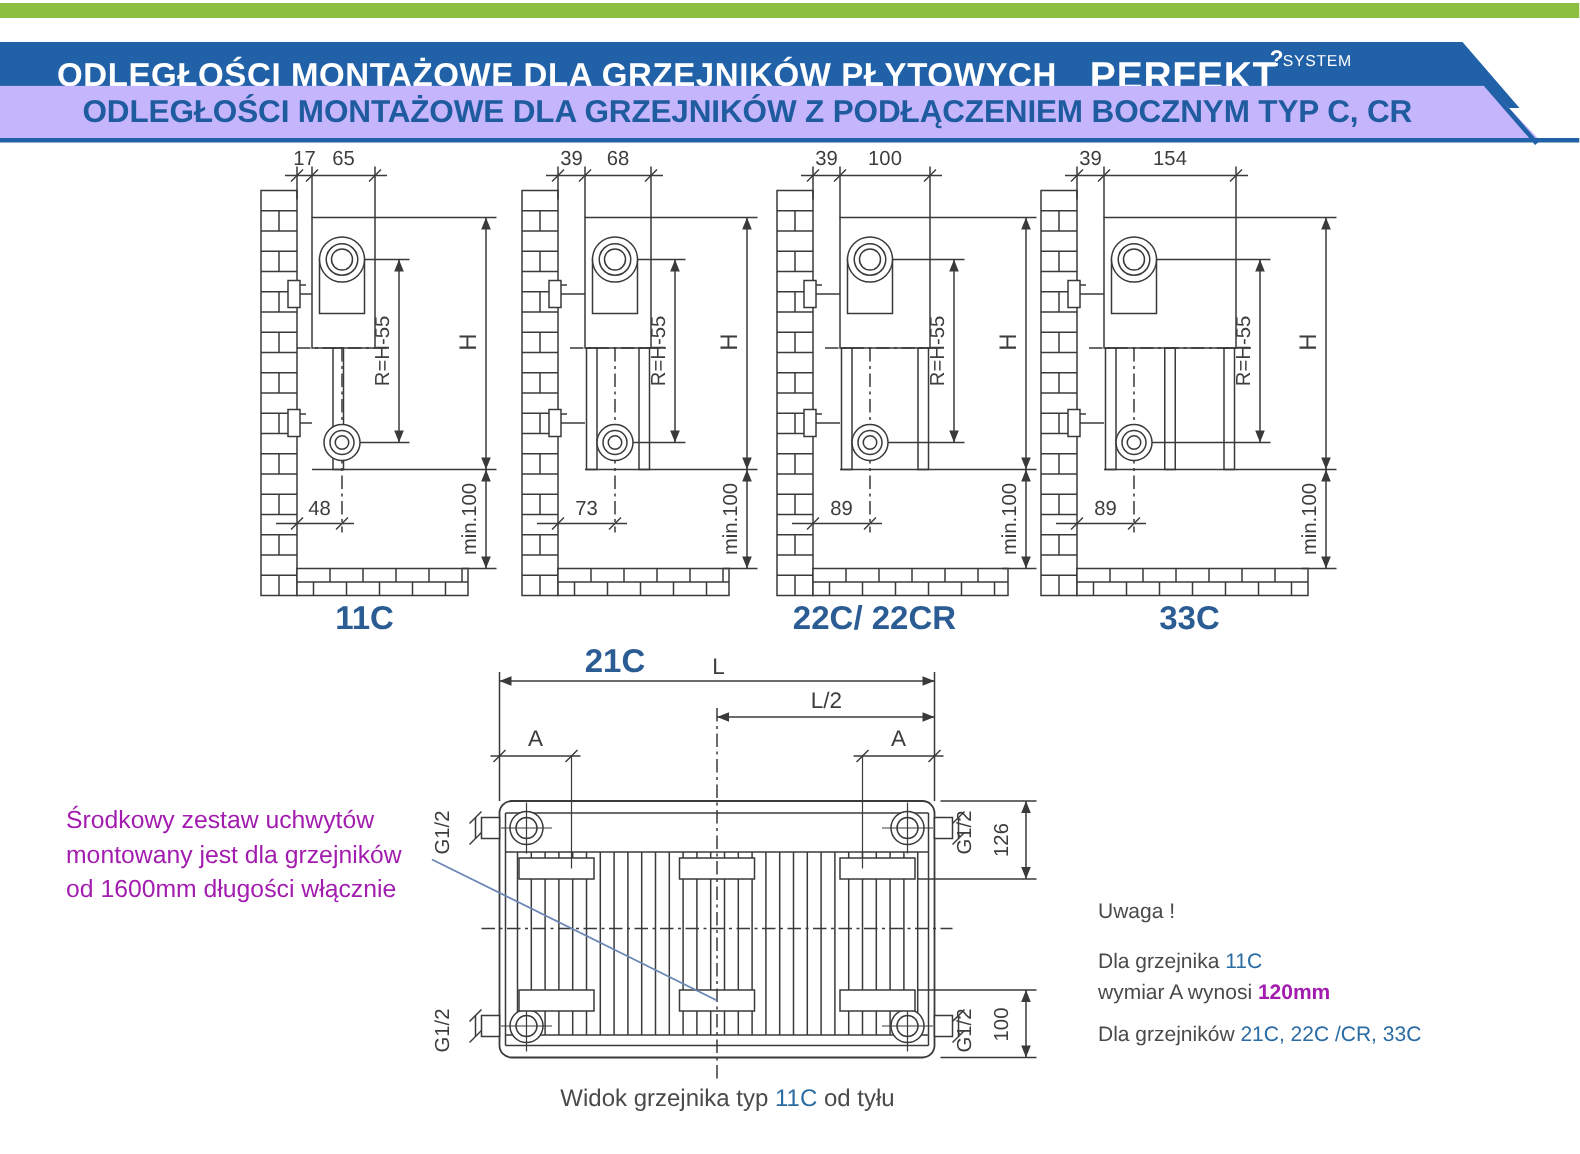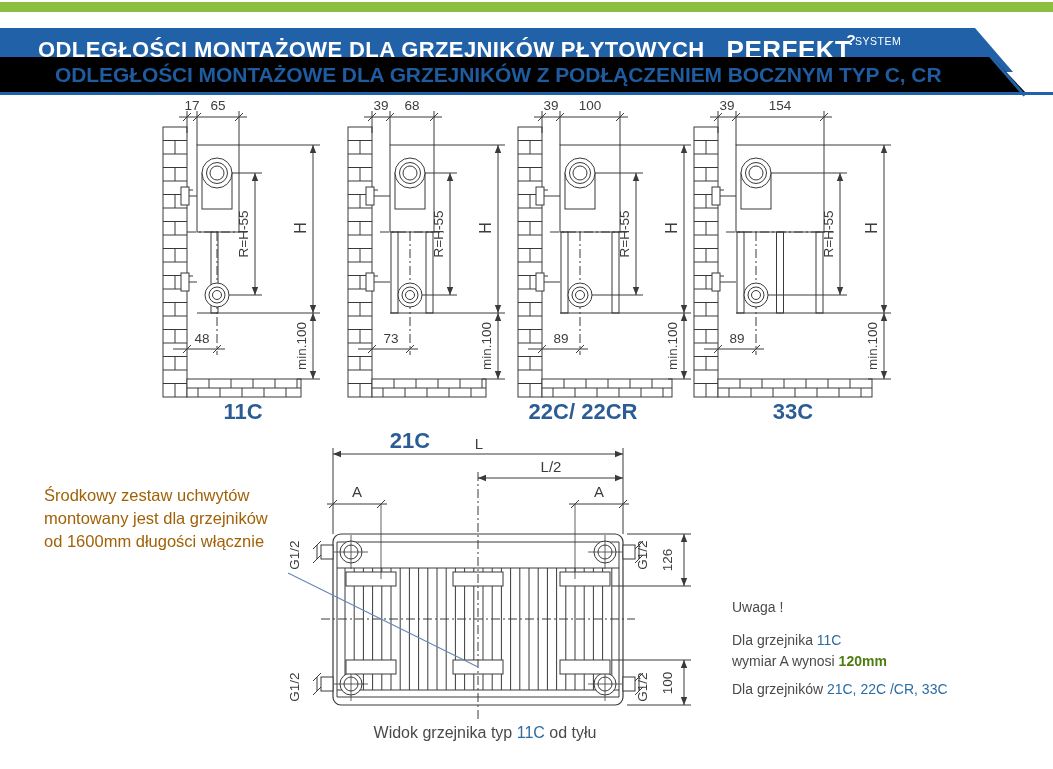--- a/index.html
+++ b/index.html
@@ -13,60 +13,60 @@
   .bar1{
     left:0;top:28px;width:1020px;height:44px;background:#2161a8;
     clip-path:polygon(0 0,975px 0,1013px 100%,0 100%);
     display:flex;align-items:center;padding-left:38px;box-sizing:border-box;color:#fff;
   }
   .bar1-title{font-size:22px;font-weight:700;letter-spacing:.4px;white-space:nowrap;}
   .brand{margin-left:22px;font-size:26px;font-weight:700;letter-spacing:.5px;white-space:nowrap;display:flex;align-items:flex-start;}
   .brand-mark{font-size:15px;font-weight:700;margin-left:-5px;margin-top:-4px;}
   .brand-sub{font-size:10.5px;font-weight:400;letter-spacing:.5px;margin-left:-1px;}
   .bar2{
-    left:0;top:57px;width:1030px;height:36px;background:#000000;
+    left:0;top:57px;width:1030px;height:36px;background:#c4b5fd;
     clip-path:polygon(0 0,992px 0,1026px 100%,0 100%);
     display:flex;align-items:center;padding-left:55px;box-sizing:border-box;
   }
   .bar2-title{font-size:21px;font-weight:700;color:#1f5b9f;letter-spacing:-.1px;white-space:nowrap;}
   .bar2-diag{left:1006px;top:50px;width:3px;height:52px;background:#2161a8;transform:rotate(-41deg);}
   .header-underline{left:0;top:92px;width:1053px;height:3px;background:#2161a8;}
   
   .sideview{top:97px;height:335px;}
   .sv-label{top:399px;transform:translateX(-50%);font-size:22px;font-weight:700;color:#2b5c94;white-space:nowrap;}
   .rearview{left:283px;top:438px;width:430px;height:310px;}
   .caption{left:320px;top:724px;width:330px;text-align:center;font-size:16px;color:#4a4a4a;}
   .caption .blue{color:#2b6ca3;}
   
-  .note-left{left:44px;top:484px;width:270px;font-size:16.5px;color:#a16207;line-height:23px;}
+  .note-left{left:44px;top:536px;width:270px;font-size:16.5px;color:#a21caf;line-height:23px;}
   .note-right{left:732px;top:597px;width:300px;font-size:14px;color:#4a4a4a;line-height:21px;}
   .nr-title{margin-bottom:12px;}
   .nr-line .blue{color:#2b6ca3;}
-  .nr-line .bold{color:#4d7c0f;font-weight:700;text-align:center;}
+  .nr-line .bold{color:#a21caf;font-weight:700;text-align:center;}
   .nr-sp{margin-top:7px;}
 </style>
 </head>
 <body>
 
 <div class="abs green-strip"></div>
 <div class="abs bar1">
   <span class="bar1-title">ODLEGŁOŚCI  MONTAŻOWE  DLA GRZEJNIKÓW  PŁYTOWYCH</span>
   <span class="brand">
     <span>PERFEKT</span>
     <span class="brand-mark">?</span>
     <span class="brand-sub">SYSTEM</span>
   </span>
 </div>
 <div class="abs bar2">
   <span class="bar2-title">ODLEGŁOŚCI MONTAŻOWE DLA GRZEJNIKÓW Z PODŁĄCZENIEM BOCZNYM TYP C, CR</span>
 </div>
 <div class="abs bar2-diag"></div>
 <div class="abs header-underline"></div>
 
-<div class="abs sideview" style="left:157px;width:170px;"><svg width="170" height="335" viewBox="0 0 170 335">
+<div class="abs sideview" style="left:168px;width:170px;"><svg width="170" height="335" viewBox="0 0 170 335">
       <g>
         <rect x="6" y="30" width="24" height="270" fill="#fff" stroke="#3a3a3a" stroke-width="1"></rect>
         <line x1="6" y1="43.5" x2="30" y2="43.5" stroke="#3a3a3a" stroke-width="1"></line>
         <line x1="18" y1="43.5" x2="18" y2="57" stroke="#3a3a3a" stroke-width="1"></line>
         <line x1="6" y1="57" x2="30" y2="57" stroke="#3a3a3a" stroke-width="1"></line>
         <line x1="6" y1="70.5" x2="30" y2="70.5" stroke="#3a3a3a" stroke-width="1"></line>
         <line x1="18" y1="70.5" x2="18" y2="84" stroke="#3a3a3a" stroke-width="1"></line>
         <line x1="6" y1="84" x2="30" y2="84" stroke="#3a3a3a" stroke-width="1"></line>
         <line x1="6" y1="97.5" x2="30" y2="97.5" stroke="#3a3a3a" stroke-width="1"></line>
         <line x1="18" y1="97.5" x2="18" y2="111" stroke="#3a3a3a" stroke-width="1"></line>

